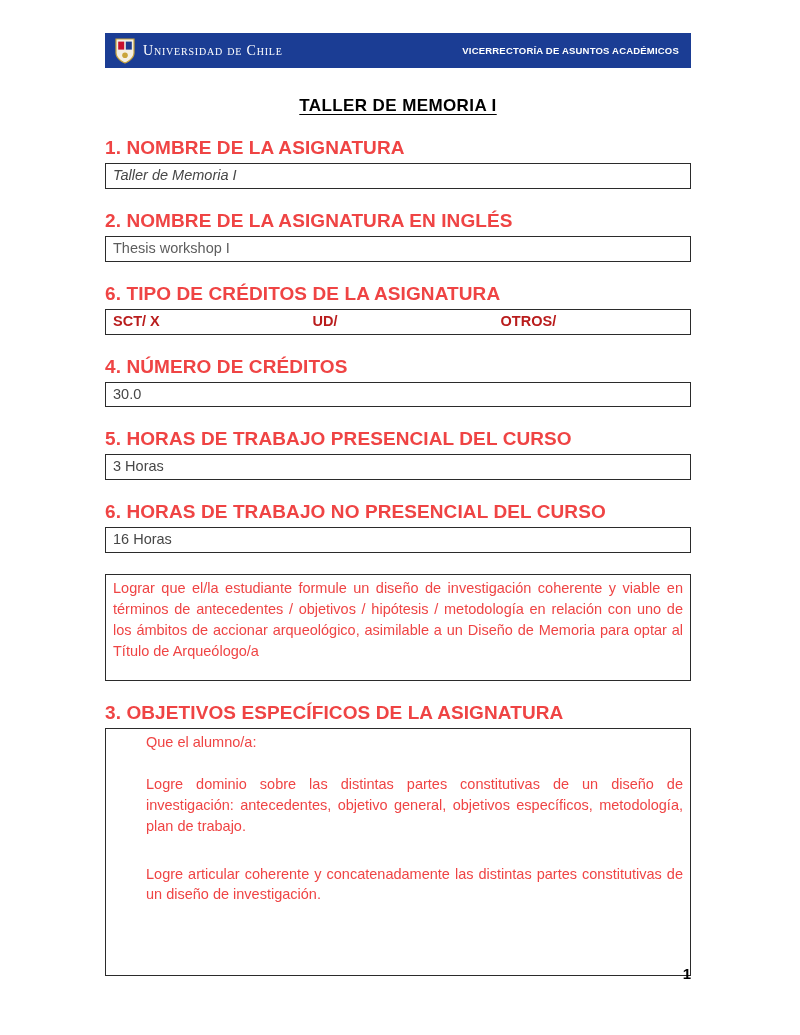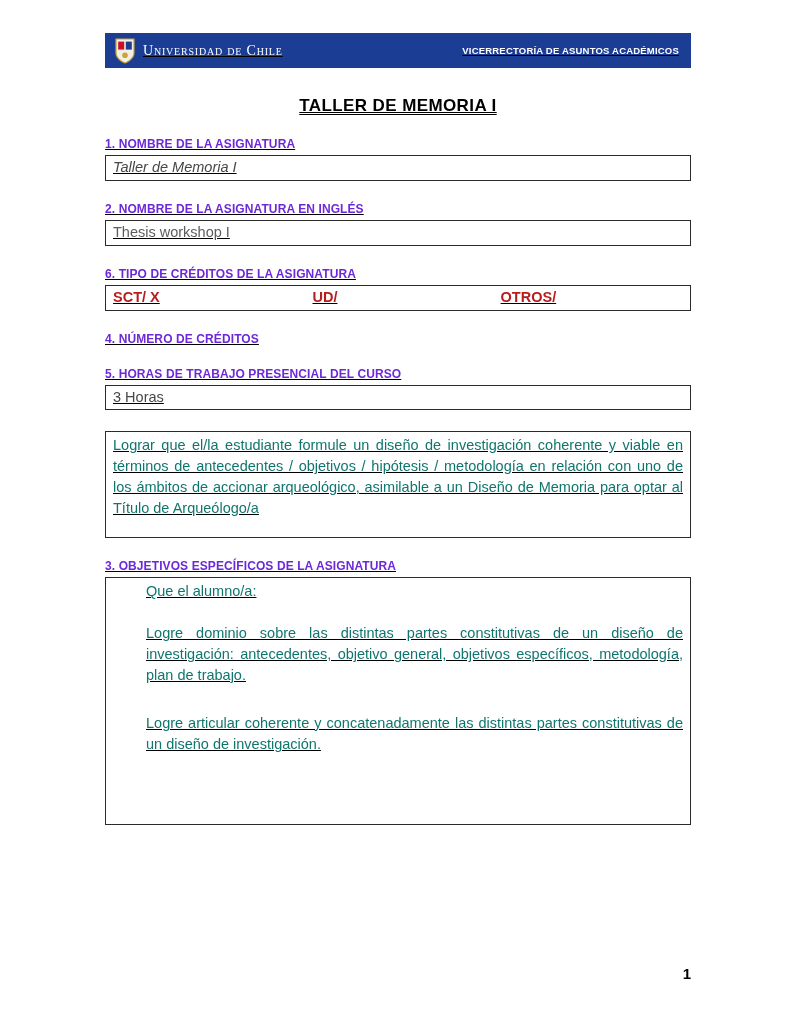--- a/index.html
+++ b/index.html
@@ -12,21 +12,20 @@
     height: 1035px;
     background: #ffffff;
     overflow: hidden;
   }
 
   .content {
     position: absolute;
     left: 105px;
     top: 33px;
     width: 586px;
-    text-decoration: underline;
   }
 
   
   .header-bar {
     height: 35px;
     background: #1b3d94;
     display: flex;
     align-items: center;
     padding: 0 12px 0 10px;
   }
@@ -55,23 +54,23 @@
     font-size: 17px;
     font-weight: bold;
     letter-spacing: 0.4px;
     text-decoration: underline;
     text-underline-offset: 3px;
   }
 
   
   .section { margin-top: 21px; }
   .section-heading {
-    font-size: 12px;
+    font-size: 19px;
     font-weight: bold;
-    color: #6d28d9;
+    color: #ef4444;
     margin-bottom: 4px;
     letter-spacing: 0.1px;
   }
   .box {
     border: 1.4px solid #2b2b2b;
     padding: 2px 7px 3px 7px;
     font-size: 14.5px;
     color: #474747;
     min-height: 24px;
     line-height: 1.3;
@@ -86,21 +85,21 @@
     color: #b91c1c;
   }
   .credit-cell { flex: 0 0 35%; }
   .credit-cell.mid { flex: 0 0 33%; }
   .credit-cell.last { flex: 1 1 auto; }
 
   
   .box.para {
     text-align: justify;
     line-height: 1.44;
-    color: #0f766e;
+    color: #ef4444;
     padding: 3px 7px 8px 7px;
   }
   .box.obj-general { min-height: 107px; }
   .box.obj-specific { min-height: 248px; padding-left: 40px; }
   .box.obj-specific p { margin: 0; }
   .box.obj-specific .p1 { margin-bottom: 21px; }
   .box.obj-specific .p2 { margin-bottom: 27px; }
 
   
   .page-number {
@@ -149,27 +148,32 @@
       <div class="section-heading">6. TIPO DE CRÉDITOS DE LA ASIGNATURA</div>
       <div class="box credit-row">
         <span class="credit-cell">SCT/ X</span>
         <span class="credit-cell mid">UD/</span>
         <span class="credit-cell last">OTROS/</span>
       </div>
     </div>
 
     <div class="section">
       <div class="section-heading">4. NÚMERO DE CRÉDITOS</div>
+      <div class="box">30.0</div>
     </div>
 
     <div class="section">
       <div class="section-heading">5. HORAS DE TRABAJO PRESENCIAL DEL CURSO</div>
       <div class="box">3 Horas</div>
     </div>
 
+    <div class="section">
+      <div class="section-heading">6. HORAS DE TRABAJO NO PRESENCIAL DEL CURSO</div>
+      <div class="box">16 Horas</div>
+    </div>
 
     <div class="section">
       <div class="box para obj-general">Lograr que el/la estudiante formule un diseño de investigación coherente y viable en términos de antecedentes / objetivos / hipótesis / metodología en relación con uno de los ámbitos de accionar arqueológico, asimilable a un Diseño de Memoria para optar al Título de Arqueólogo/a</div>
     </div>
 
     <div class="section">
       <div class="section-heading">3. OBJETIVOS ESPECÍFICOS DE LA ASIGNATURA</div>
       <div class="box para obj-specific">
         <p class="p1">Que el alumno/a:</p>
         <p class="p2">Logre dominio sobre las distintas partes constitutivas de un diseño de investigación: antecedentes, objetivo general, objetivos específicos, metodología, plan de trabajo.</p>

